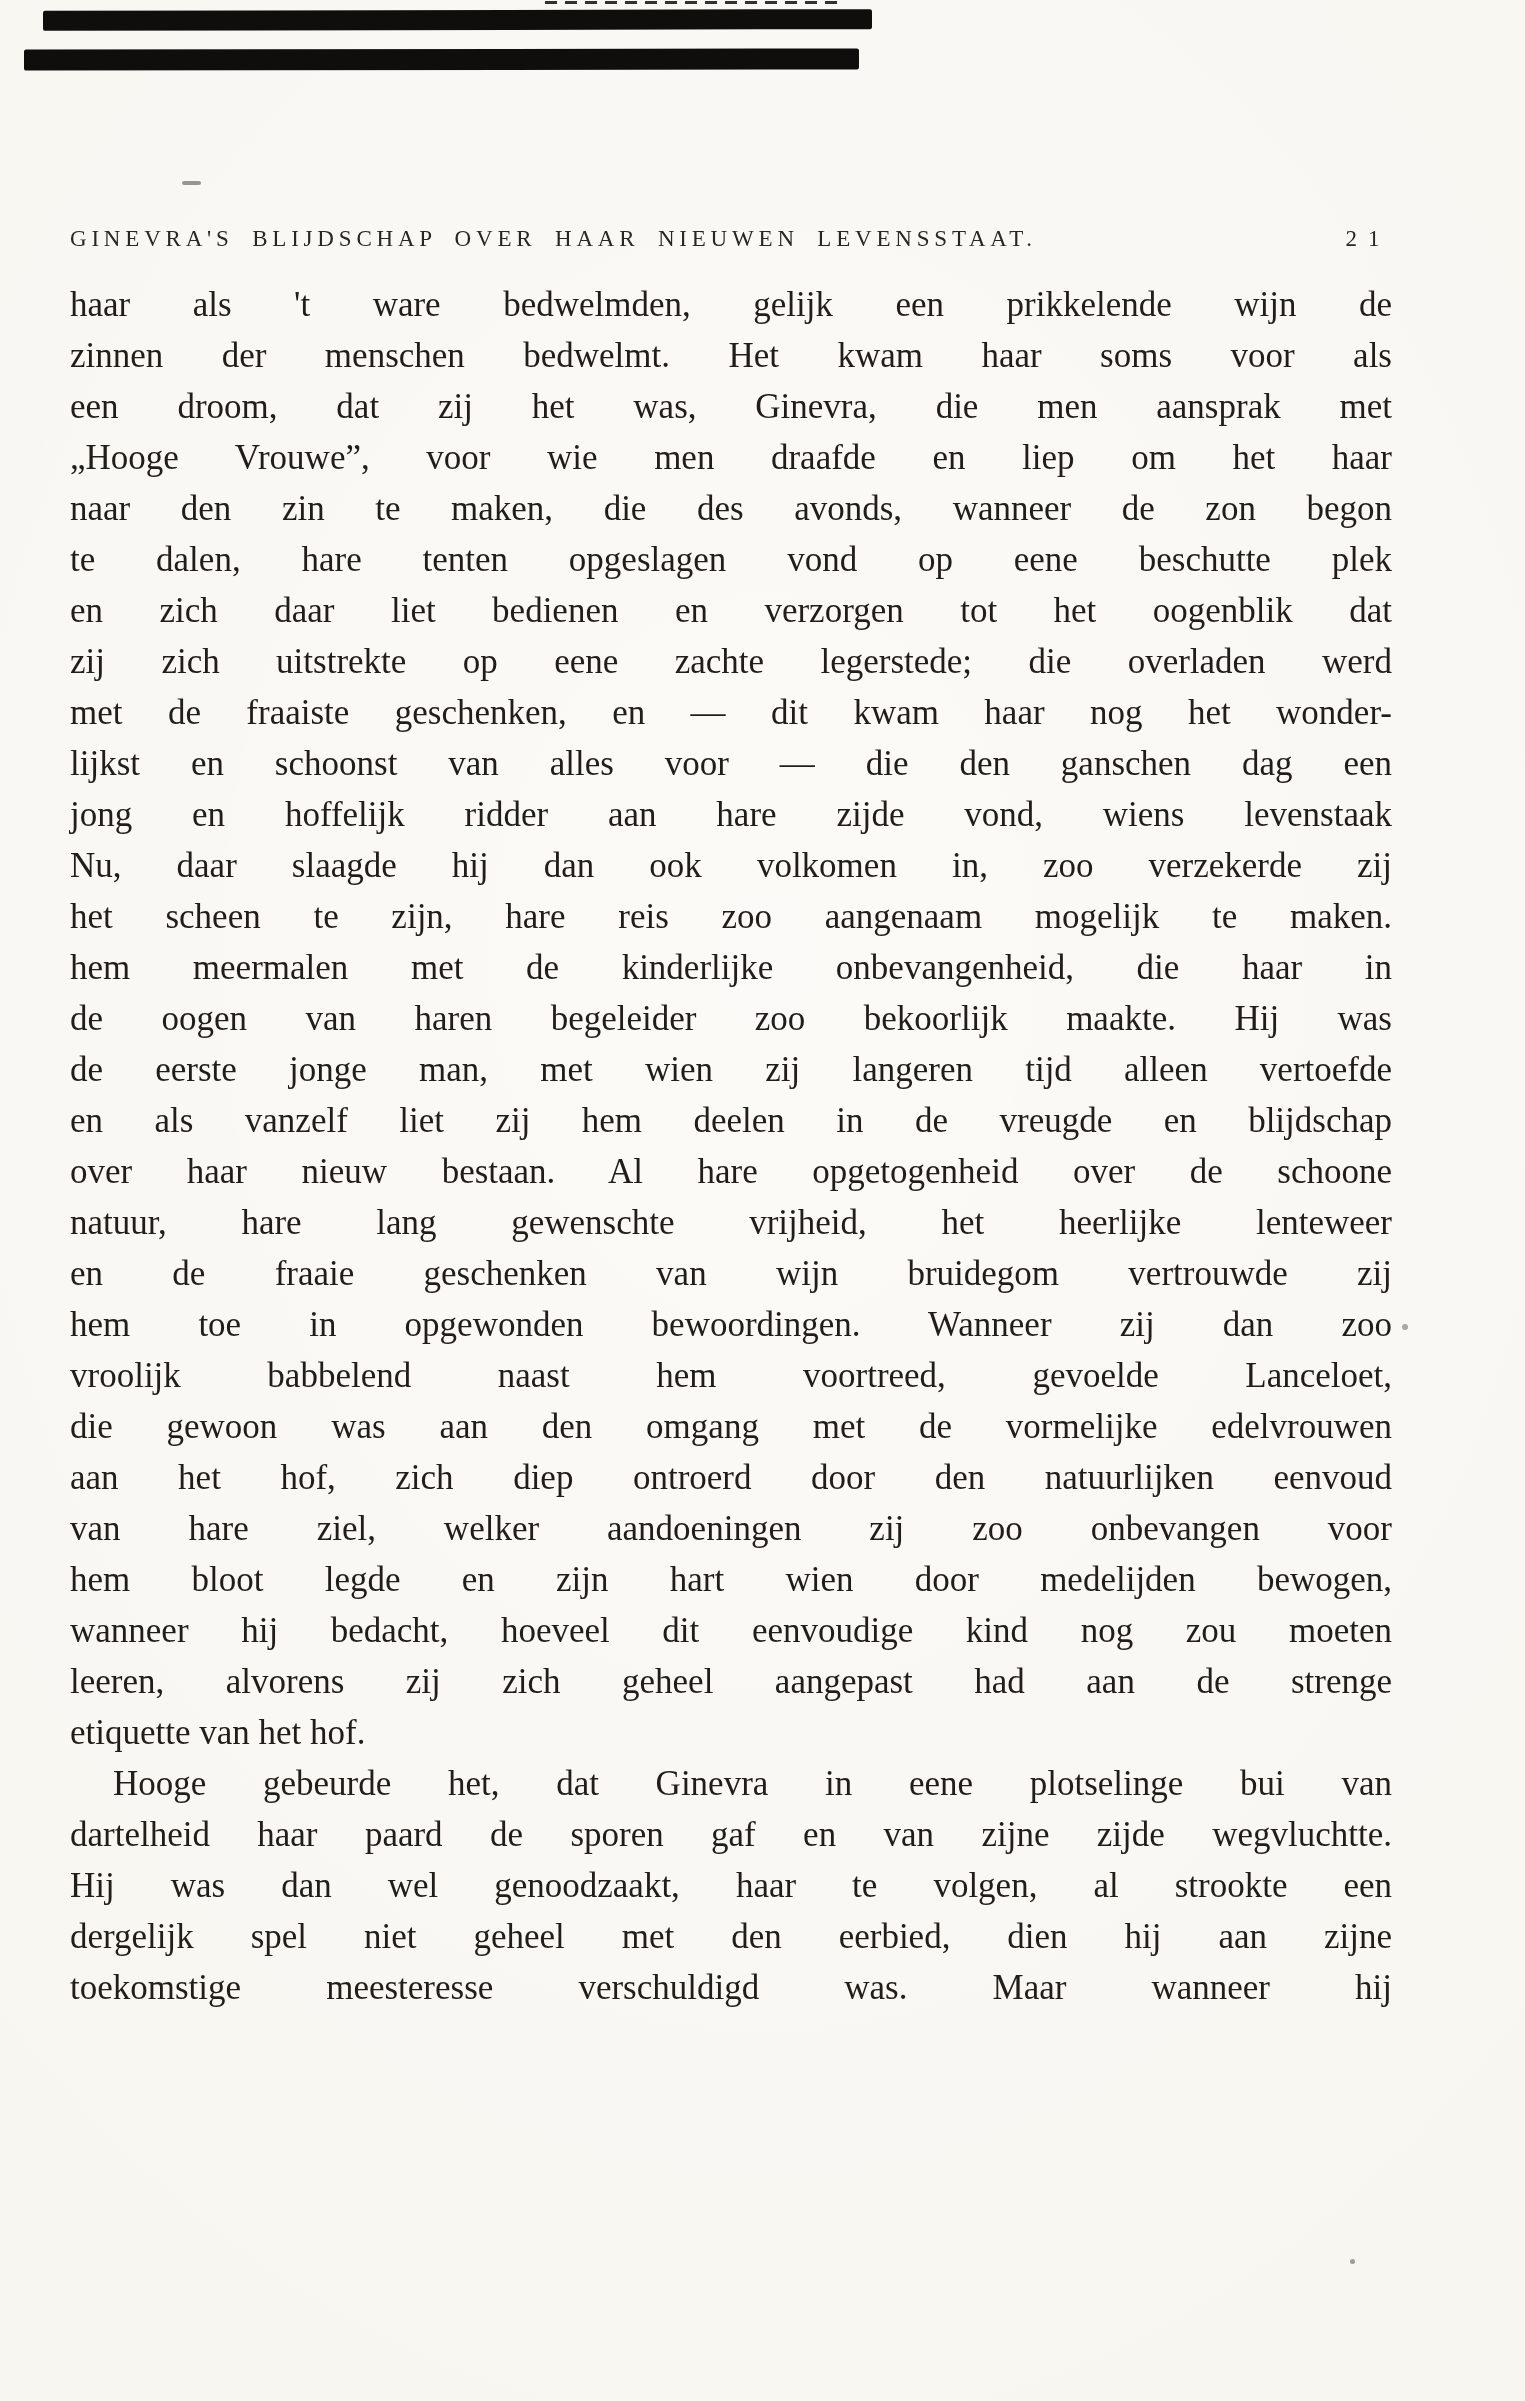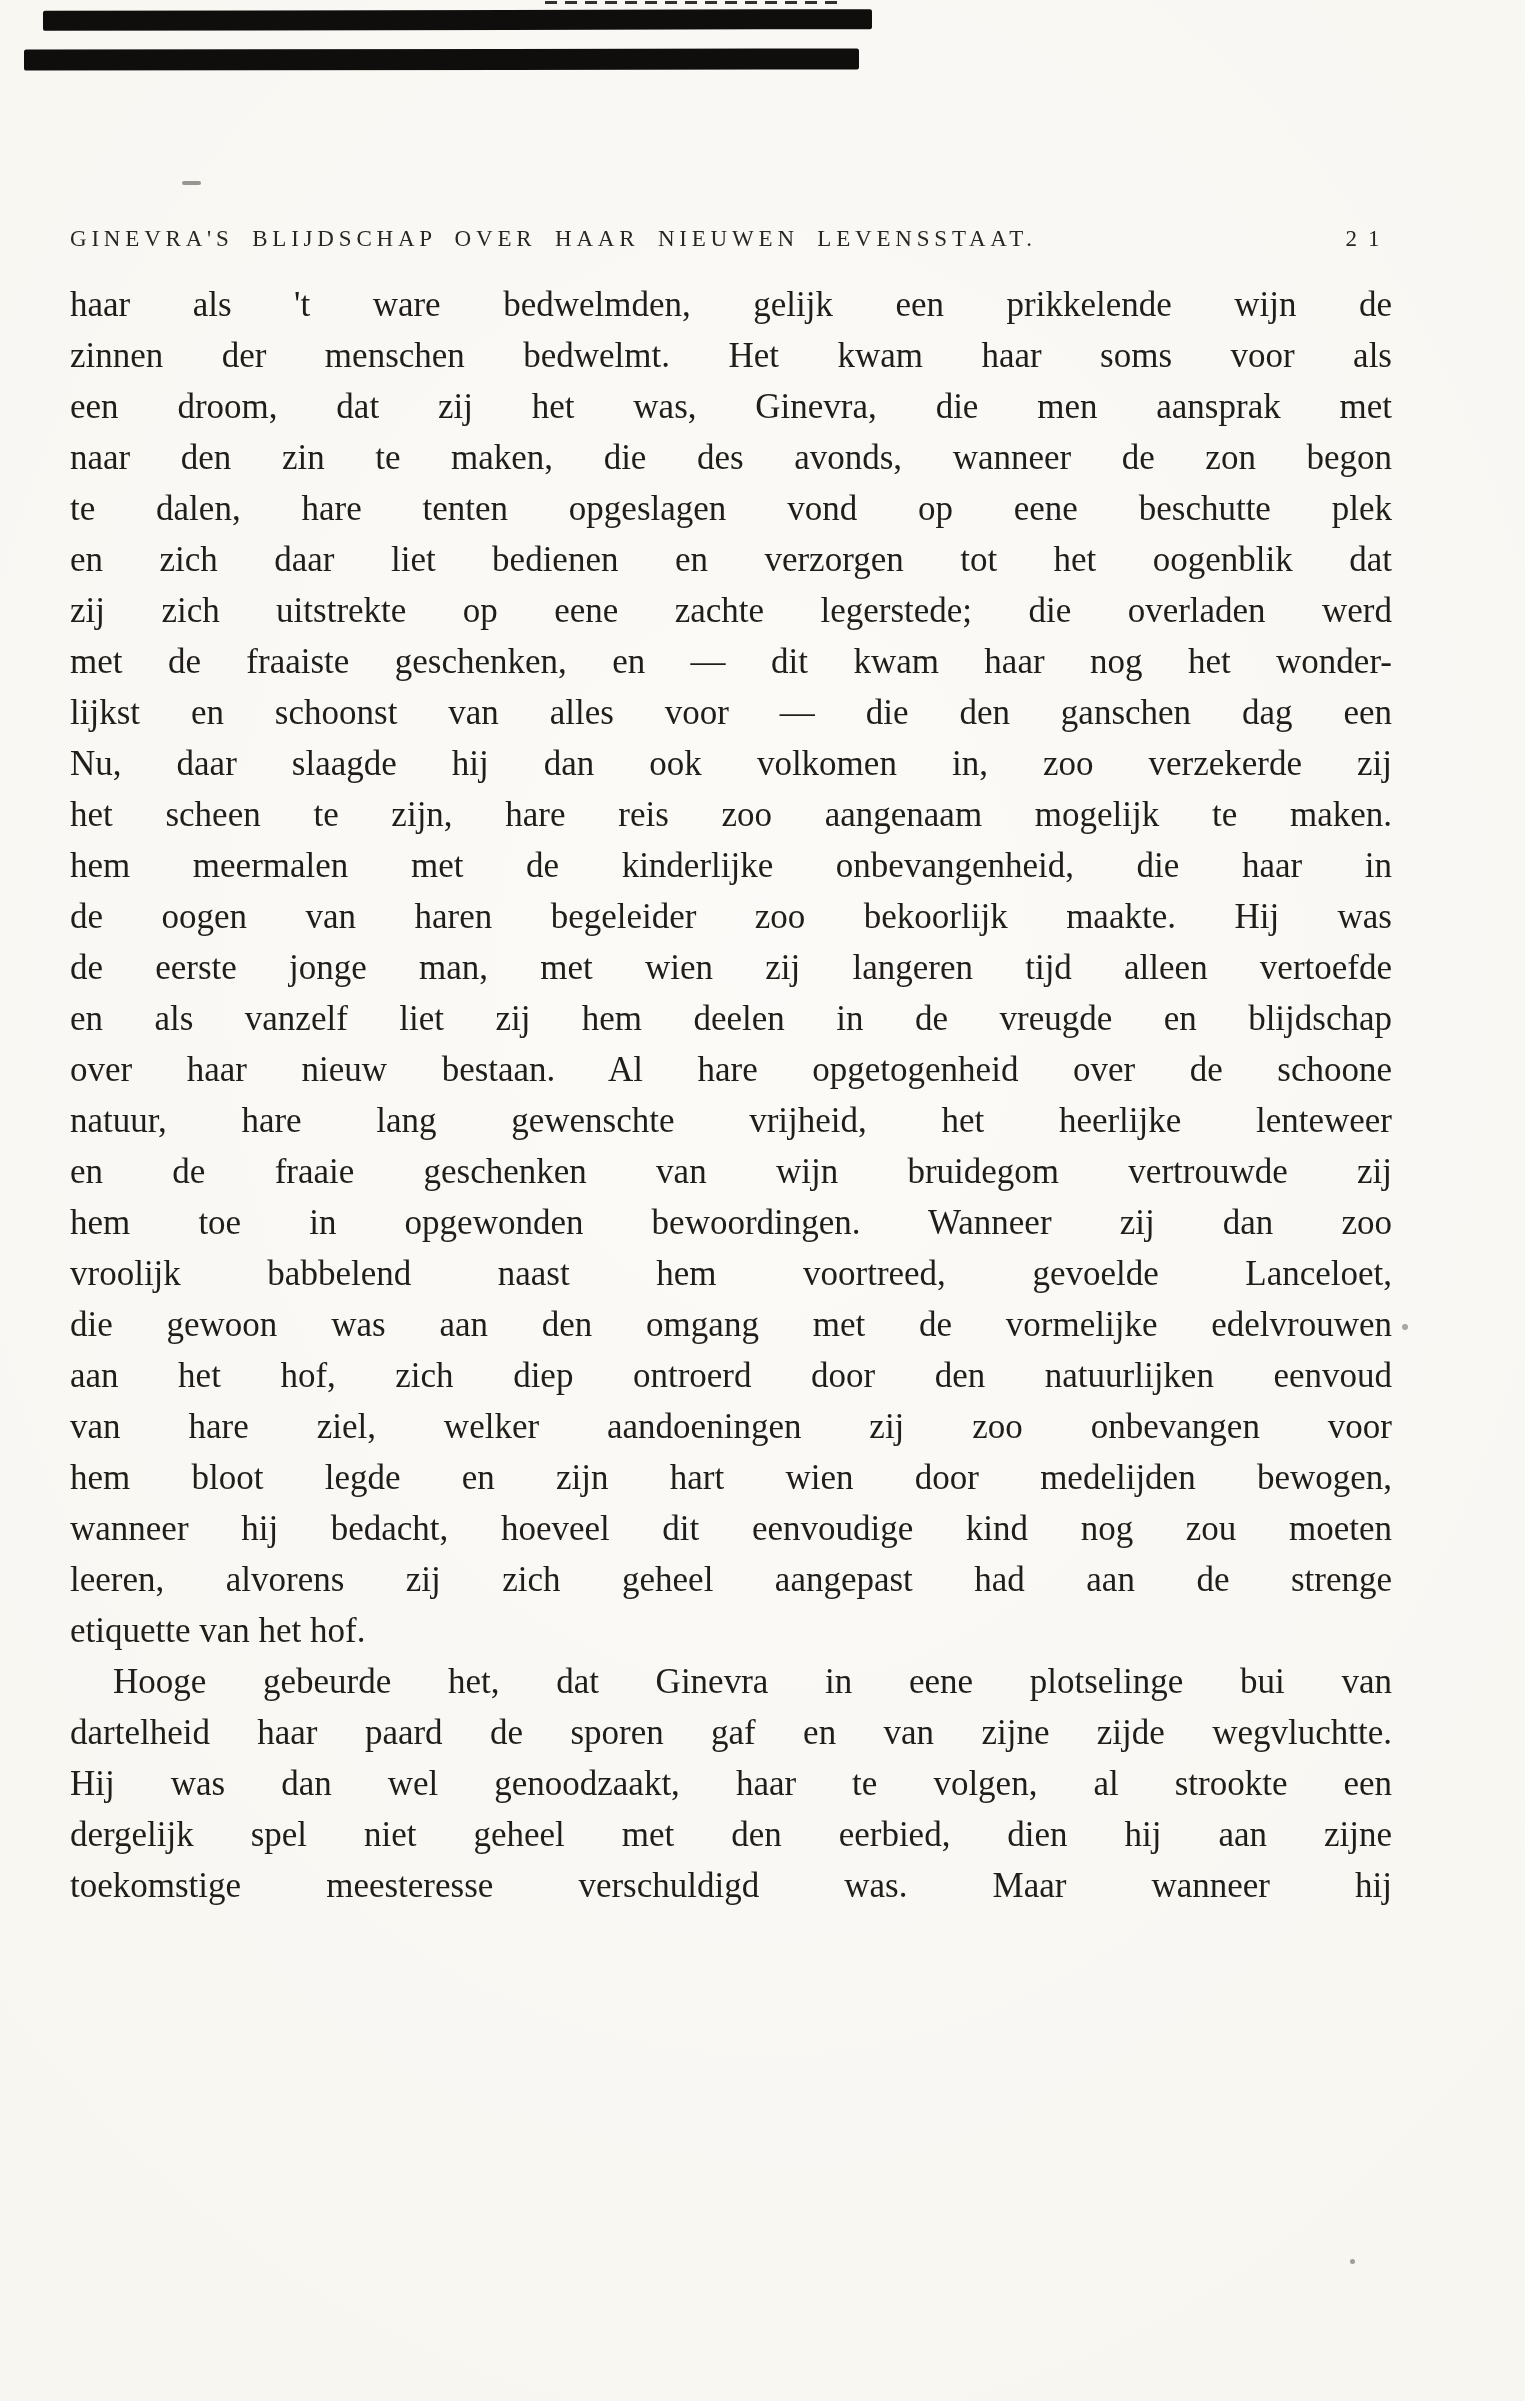--- a/index.html
+++ b/index.html
@@ -75,26 +75,28 @@
 
   <div class="running-header">
     <span class="header-title">GINEVRA'S BLIJDSCHAP OVER HAAR NIEUWEN LEVENSSTAAT.</span>
     <span class="page-num">21</span>
   </div>
 
   <div class="body-text">
       <div class="line just">haar als 't ware bedwelmden, gelijk een prikkelende wijn de</div>
       <div class="line just">zinnen der menschen bedwelmt. Het kwam haar soms voor als</div>
       <div class="line just">een droom, dat zij het was, Ginevra, die men aansprak met</div>
+      <div class="line just">„Hooge Vrouwe”, voor wie men draafde en liep om het haar</div>
       <div class="line just">naar den zin te maken, die des avonds, wanneer de zon begon</div>
       <div class="line just">te dalen, hare tenten opgeslagen vond op eene beschutte plek</div>
       <div class="line just">en zich daar liet bedienen en verzorgen tot het oogenblik dat</div>
       <div class="line just">zij zich uitstrekte op eene zachte legerstede; die overladen werd</div>
       <div class="line just">met de fraaiste geschenken, en — dit kwam haar nog het wonder-</div>
       <div class="line just">lijkst en schoonst van alles voor — die den ganschen dag een</div>
+      <div class="line just">jong en hoffelijk ridder aan hare zijde vond, wiens levenstaak</div>
       <div class="line just">Nu, daar slaagde hij dan ook volkomen in, zoo verzekerde zij</div>
       <div class="line just">het scheen te zijn, hare reis zoo aangenaam mogelijk te maken.</div>
       <div class="line just">hem meermalen met de kinderlijke onbevangenheid, die haar in</div>
       <div class="line just">de oogen van haren begeleider zoo bekoorlijk maakte. Hij was</div>
       <div class="line just">de eerste jonge man, met wien zij langeren tijd alleen vertoefde</div>
       <div class="line just">en als vanzelf liet zij hem deelen in de vreugde en blijdschap</div>
       <div class="line just">over haar nieuw bestaan. Al hare opgetogenheid over de schoone</div>
       <div class="line just">natuur, hare lang gewenschte vrijheid, het heerlijke lenteweer</div>
       <div class="line just">en de fraaie geschenken van wijn bruidegom vertrouwde zij</div>
       <div class="line just">hem toe in opgewonden bewoordingen. Wanneer zij dan zoo</div>

